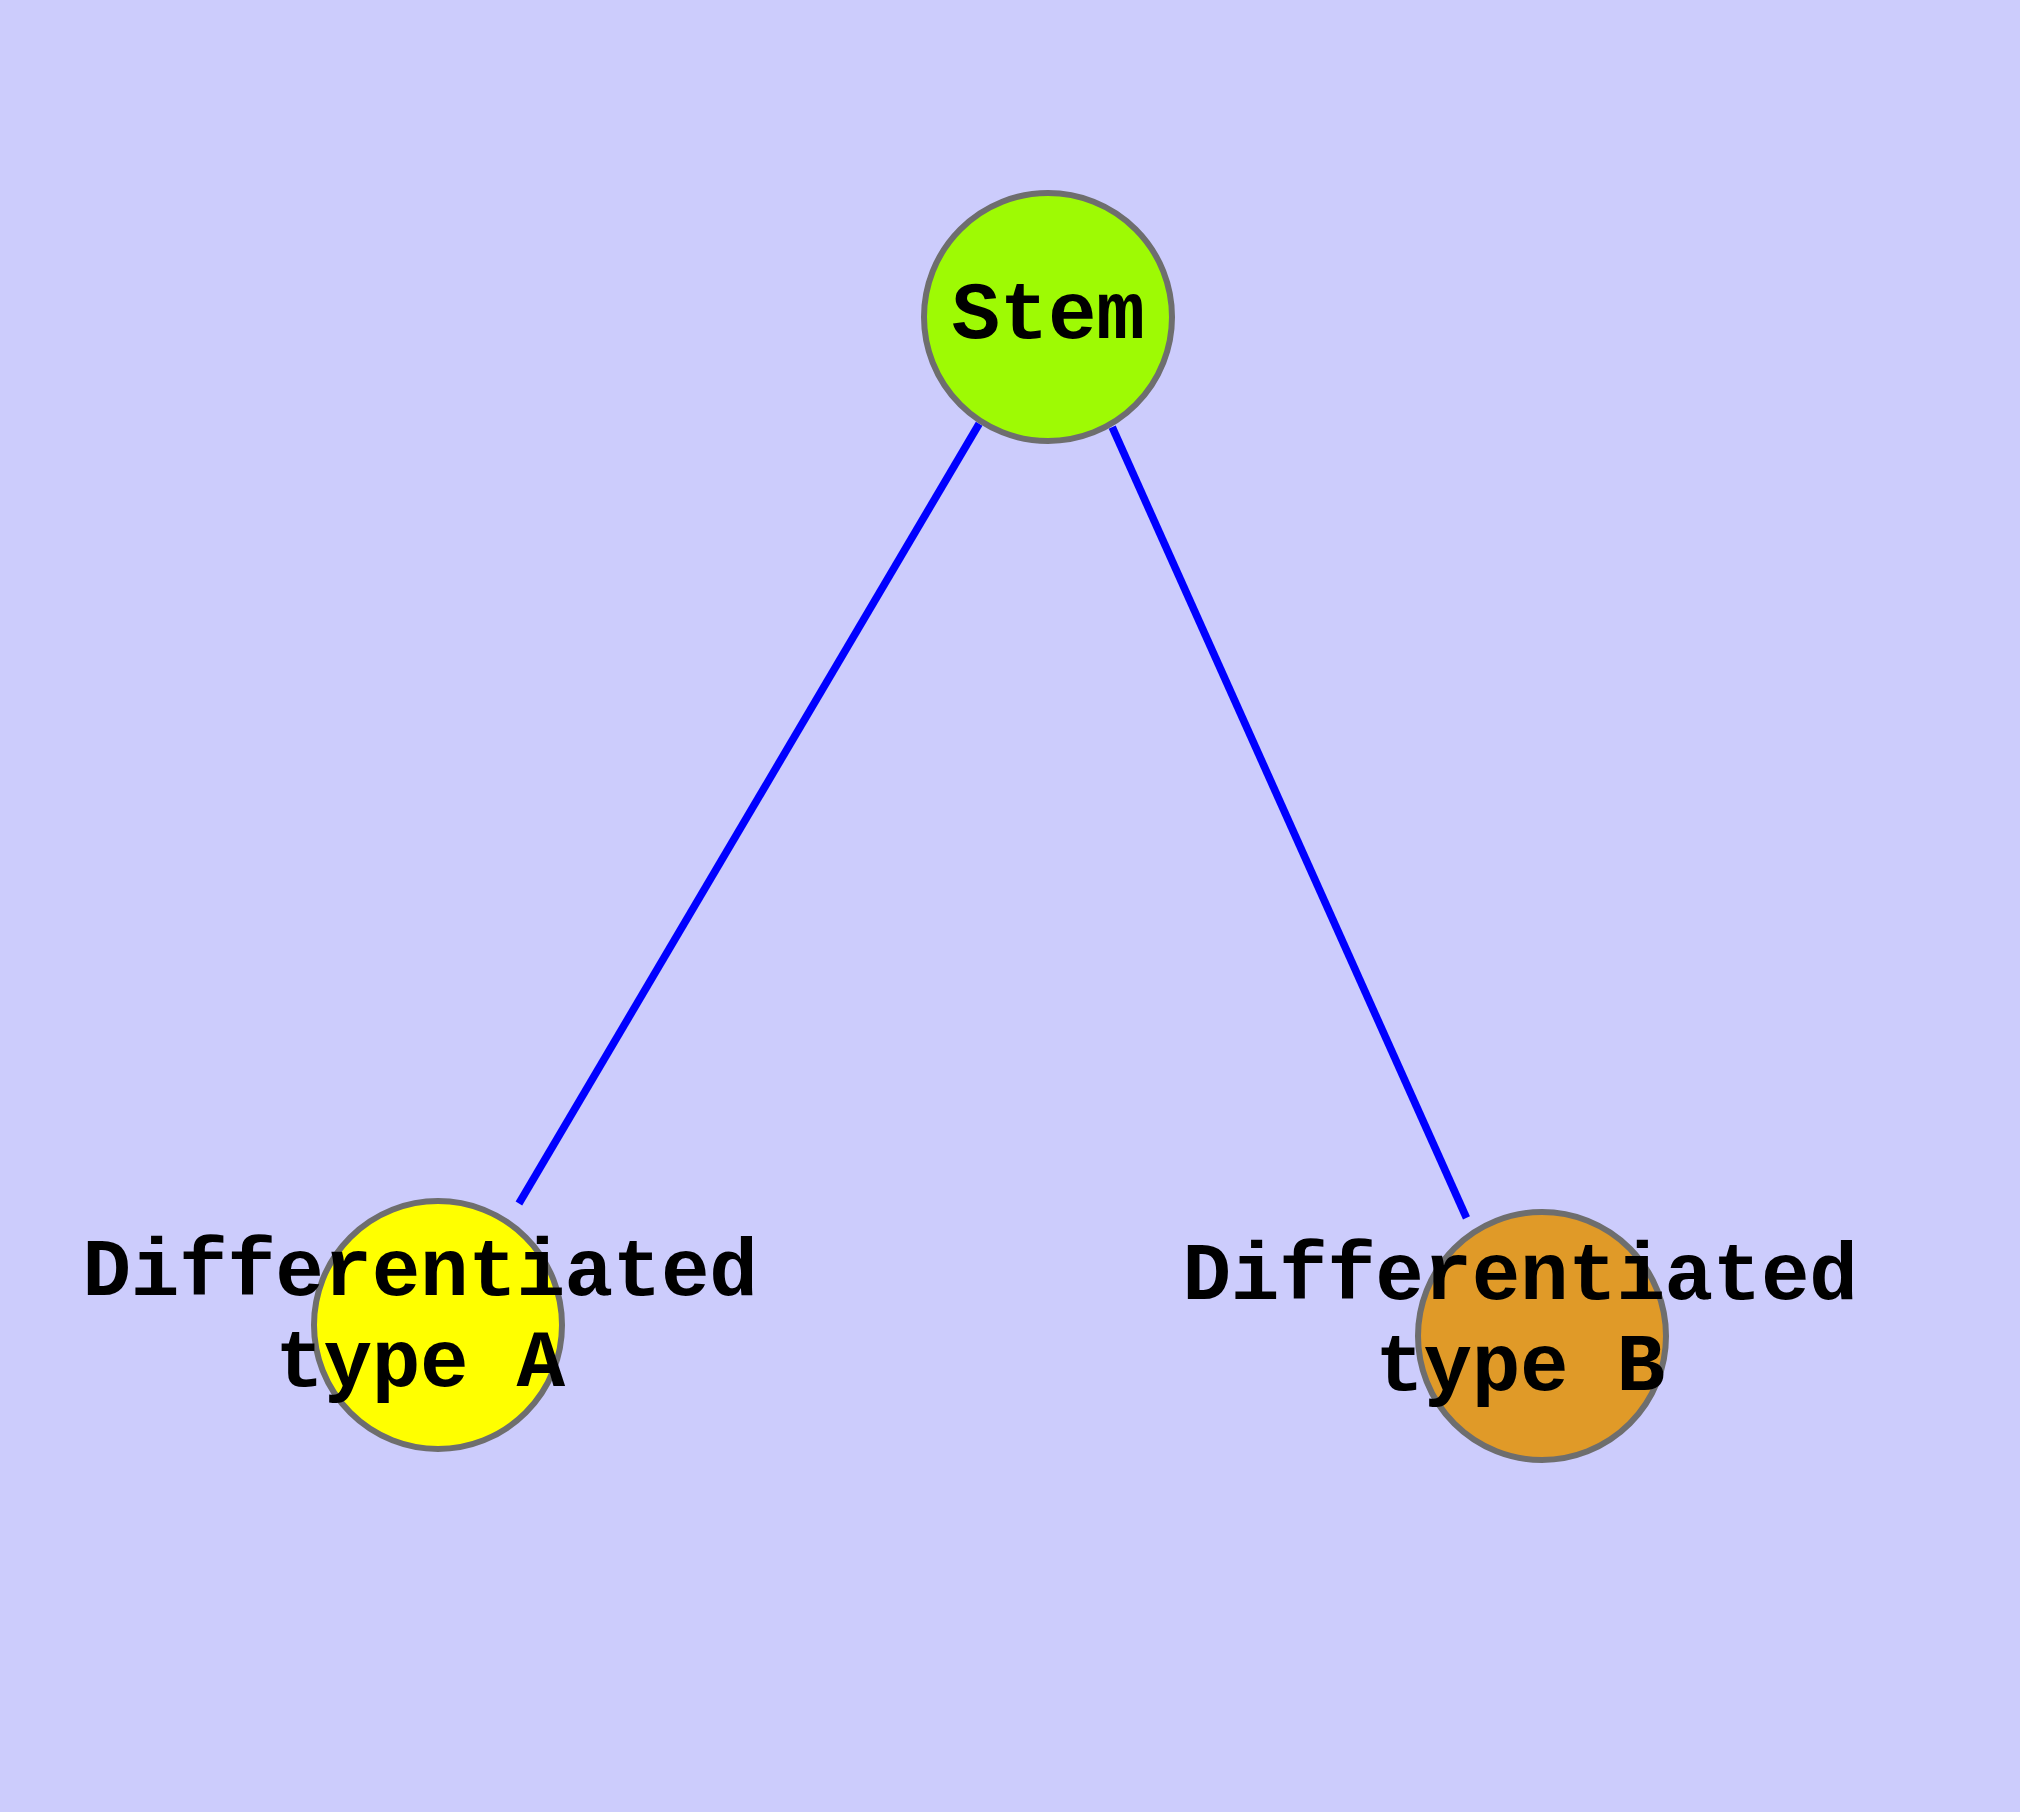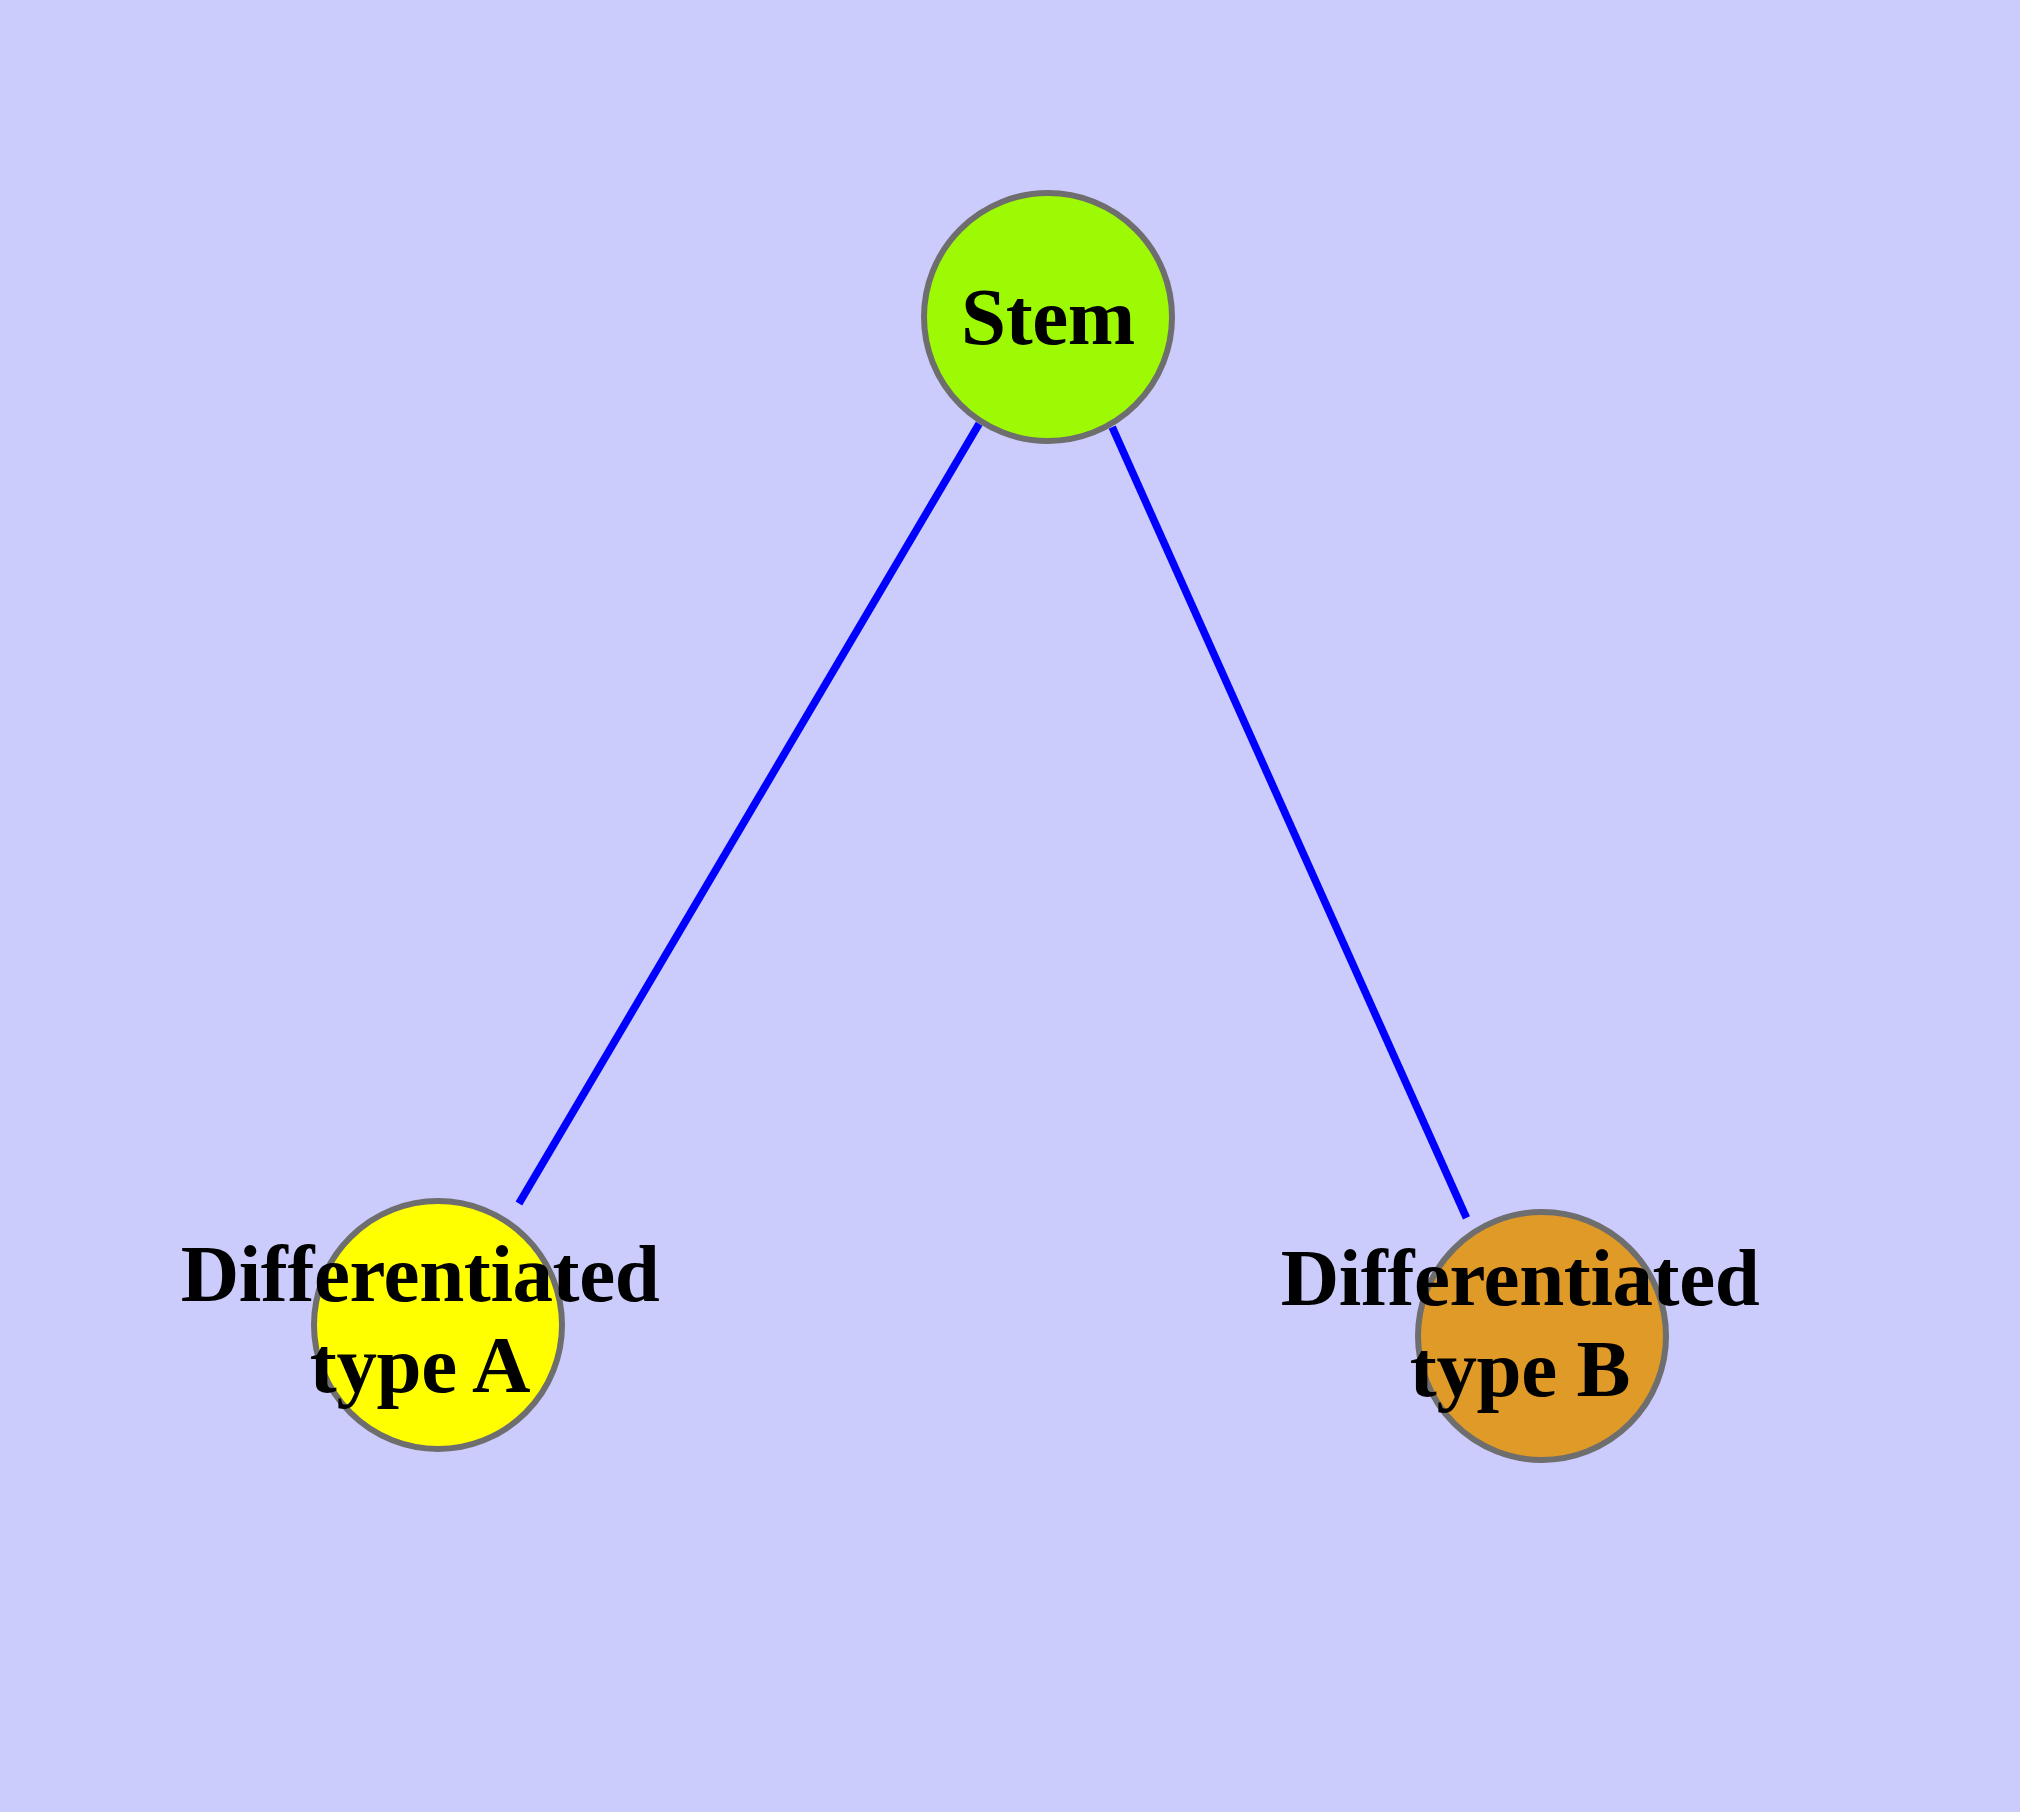--- a/index.html
+++ b/index.html
@@ -7,21 +7,21 @@
     margin: 0;
     padding: 0;
     background: #ccccfc;
   }
   #canvas {
     position: relative;
     width: 2021px;
     height: 1812px;
     background: #ccccfc;
     overflow: hidden;
-    font-family: Liberation Serif, serif;
+    font-family: Liberation Mono, monospace;
   }
   #edge-layer {
     position: absolute;
     left: 0;
     top: 0;
     width: 2021px;
     height: 1812px;
   }
   .node {
     position: absolute;

